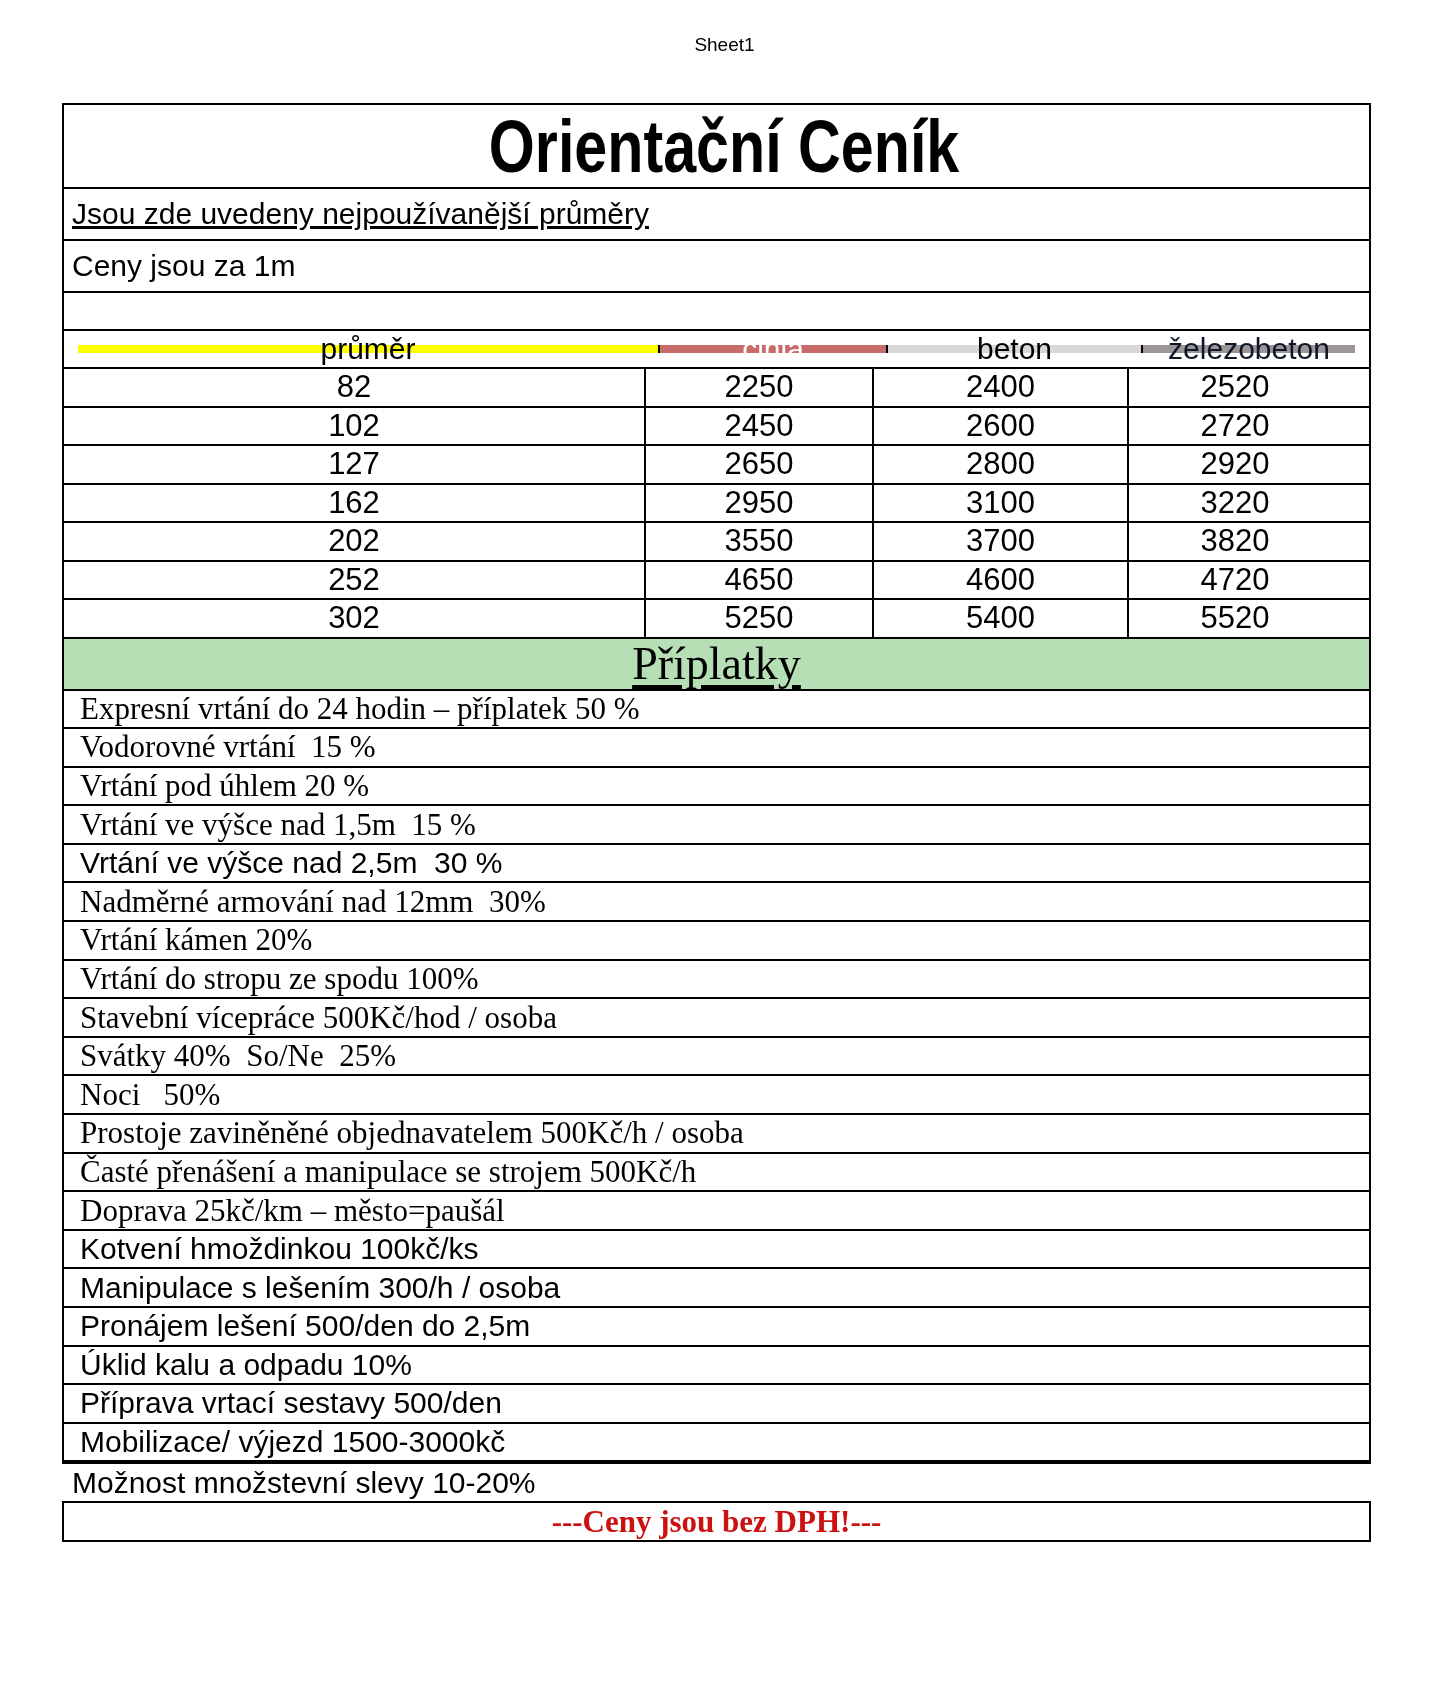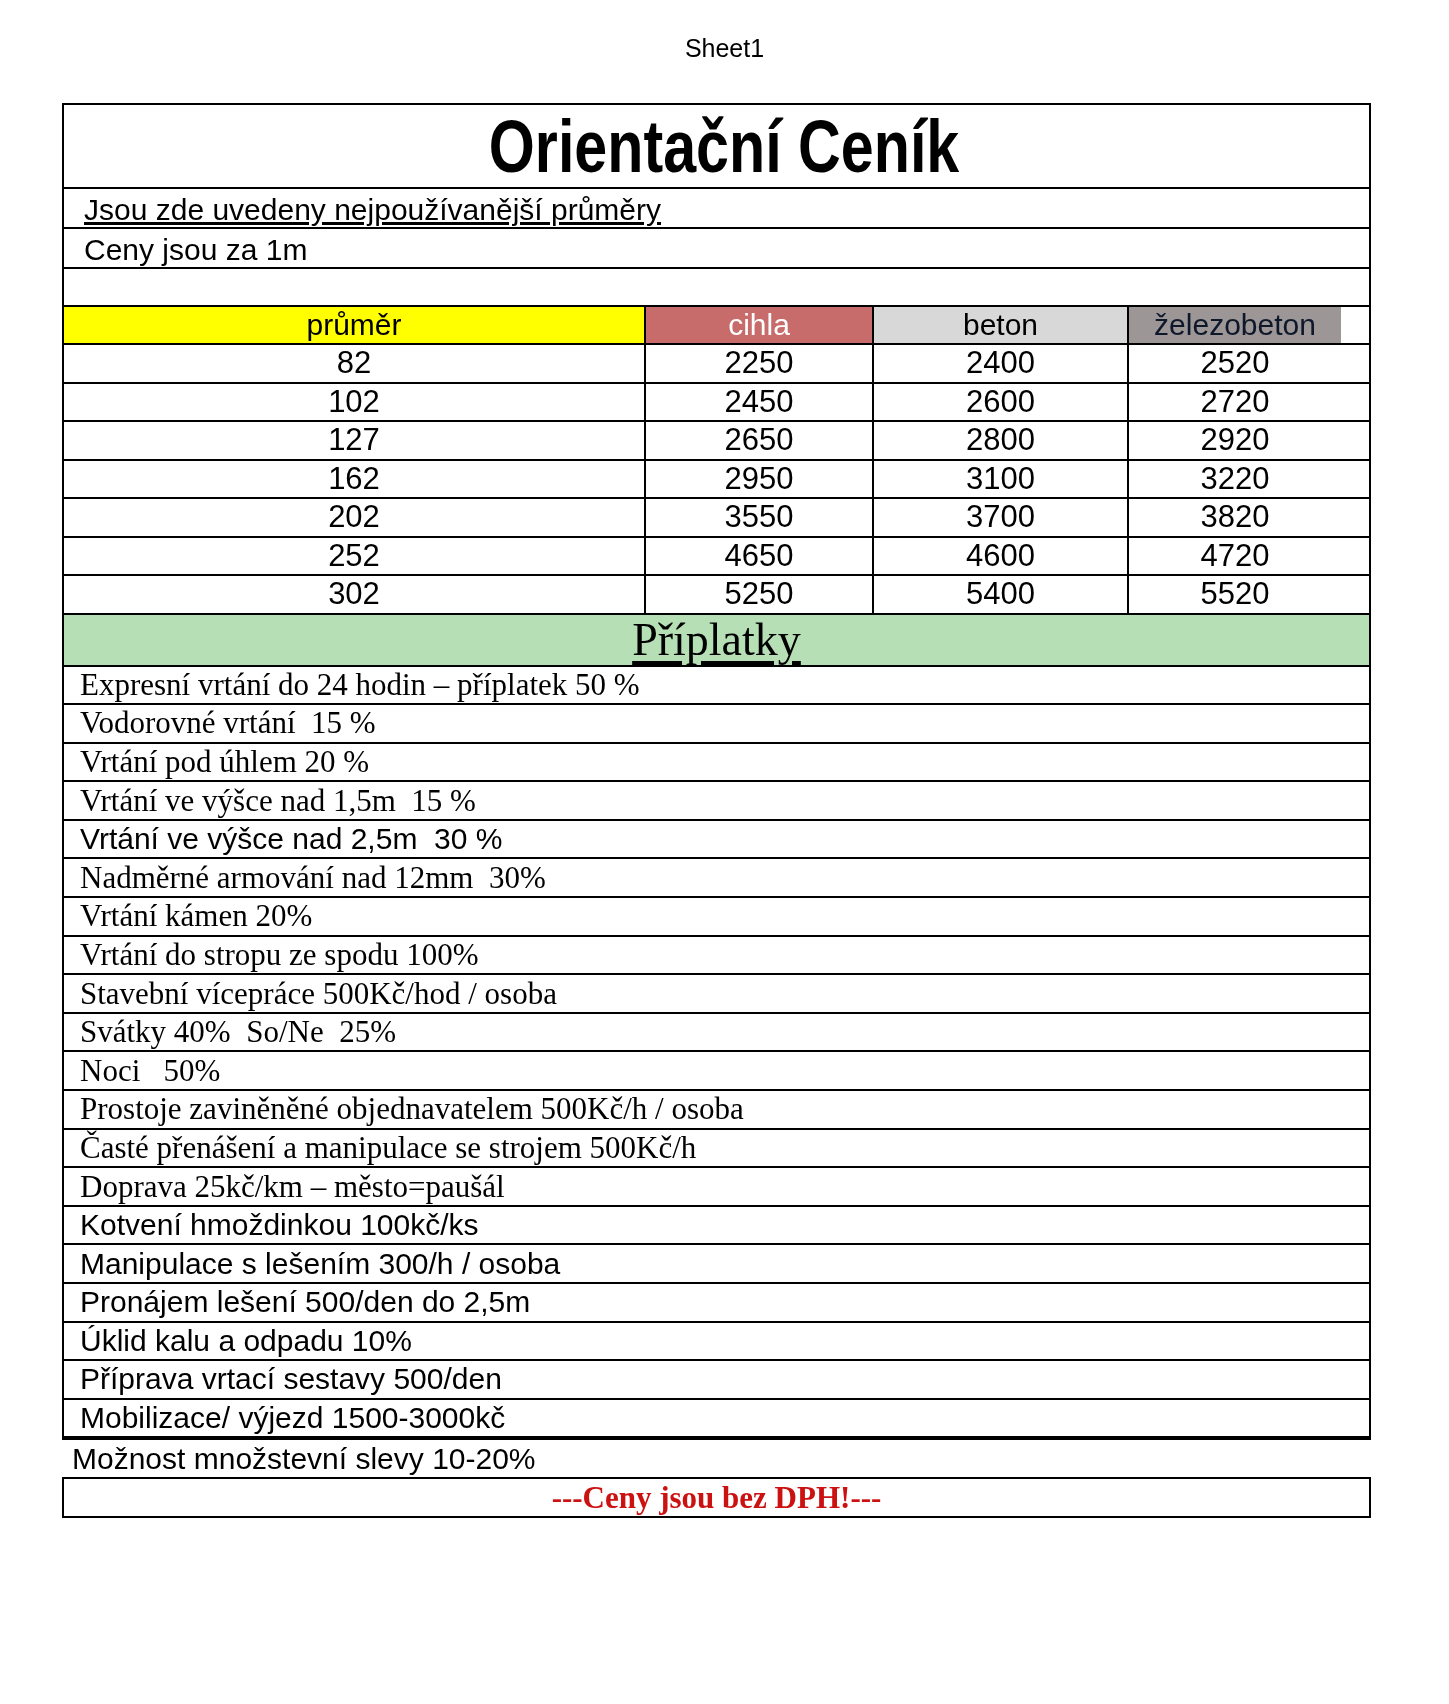--- a/index.html
+++ b/index.html
@@ -2,37 +2,37 @@
 <html><head>
 <meta charset="utf-8">
 <style>
   html,body{margin:0;padding:0;}
   body{
     width:1449px;height:1704px;background:#ffffff;color:#000;
     font-family:"Liberation Sans", sans-serif;position:relative;
   }
   .sheet-label{
     position:absolute;top:34px;left:0;width:100%;
-    text-align:center;font-size:25px;
+    text-align:center;font-size:19px;
   }
   .doc{
     position:absolute;left:62px;top:103px;width:1309px;box-sizing:border-box;
   }
   .top-box{border:2px solid #000;box-sizing:border-box;}
   .row{box-sizing:border-box;border-bottom:2px solid #000;display:flex;align-items:center;}
   .title-row{height:84px;justify-content:center;padding-left:16px;}
   .title-text{
     font-weight:bold;font-size:74px;display:inline-block;
     transform:scaleX(0.80);transform-origin:center;letter-spacing:0px;
     white-space:nowrap;
   }
-  .sub-row{height:40px;padding-left:20px;font-size:30px;align-items:flex-end;}
+  .sub-row{height:52px;padding-left:8px;font-size:30px;}
   .underlined{text-decoration:underline;}
   .empty-row{height:38px;}
-  .header-row{height:38px;padding:0;}
+  .header-row{height:38px;padding:14px;}
   .cell{
     box-sizing:border-box;height:100%;display:flex;align-items:center;justify-content:center;
     font-size:31px;white-space:nowrap;
   }
   .hcell{font-size:30px;}
   .c1{width:582px;border-right:2px solid #000;}
   .c2{width:228px;border-right:2px solid #000;}
   .c3{width:255px;border-right:2px solid #000;}
   .c4{width:212px;}
   .c5{flex:1;}

